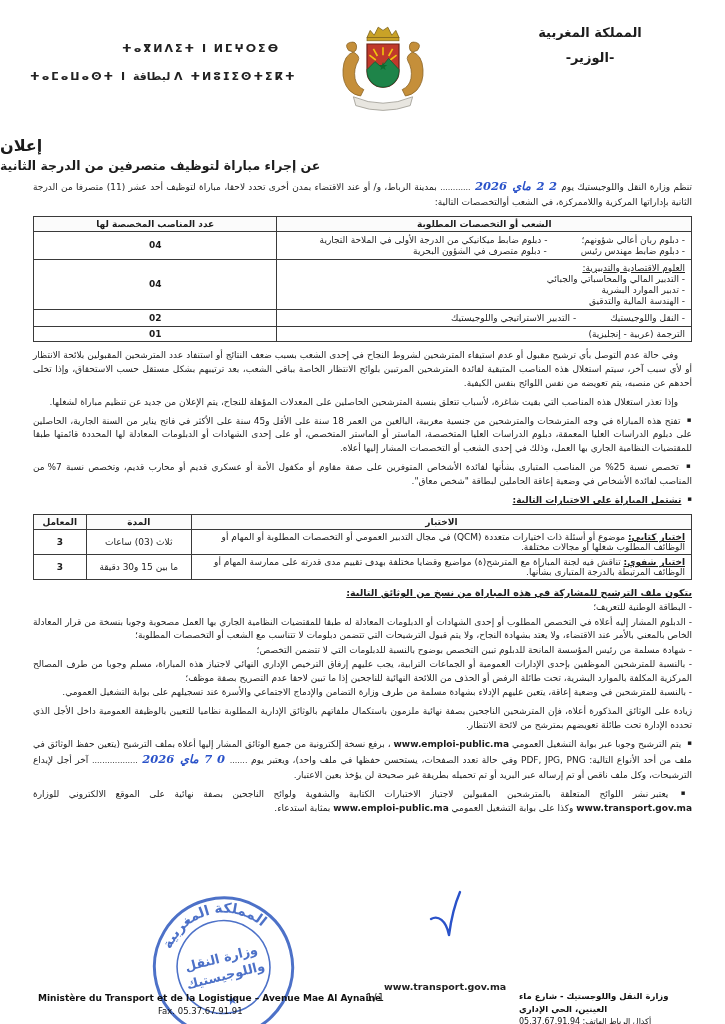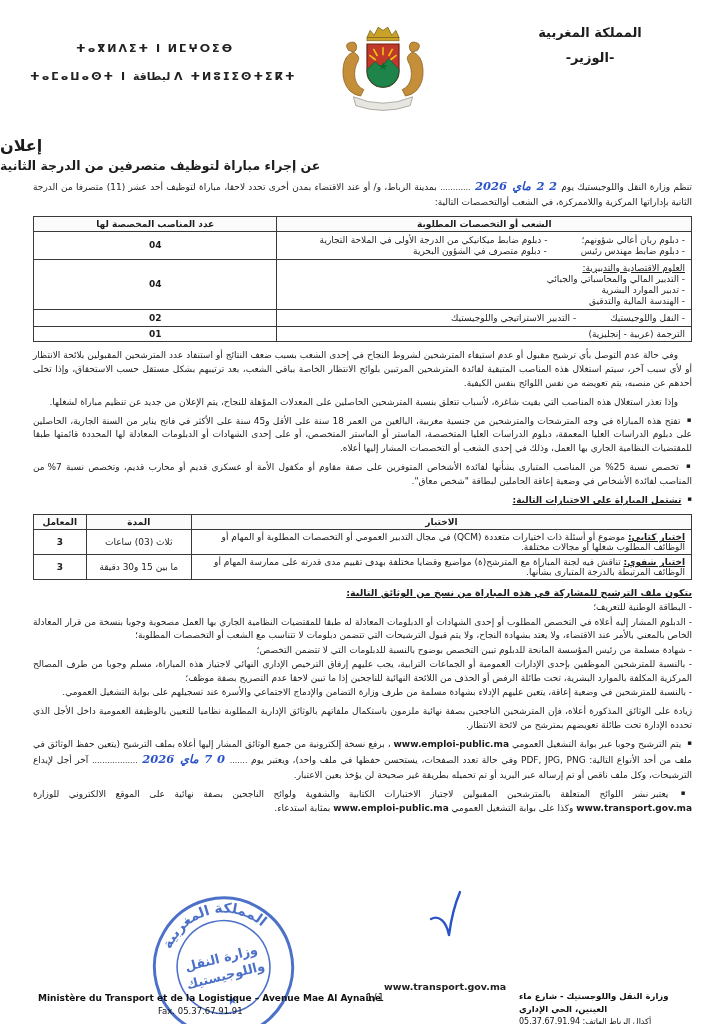--- a/index.html
+++ b/index.html
@@ -3,21 +3,21 @@
 <meta charset="utf-8">
 <style>
   html,body{margin:0;padding:0;background:#e8e8e8;}
   .page{
     position:relative;width:725px;height:1024px;margin:0 auto;background:#ffffff;
     overflow:hidden;color:#1c1c1c;
     font-family:"DejaVu Sans","Liberation Sans",sans-serif;
   }
   
   .hdr{display:flex;justify-content:space-between;align-items:flex-start;padding:20px 30px 0 30px;}
-  .hdr-left{margin-top:22px;width:250px;text-align:center;}
+  .hdr-left{margin-top:22px;width:250px;text-align:right;}
   .tif{font-size:11px;font-weight:bold;letter-spacing:2px;color:#222;margin-bottom:15px;white-space:nowrap;}
   .hdr-center{width:110px;text-align:center;}
   .hdr-right{width:210px;text-align:center;font-weight:bold;font-size:13px;line-height:1.95;direction:rtl;}
   
   .title-block{text-align:left;direction:rtl;margin-top:0px;}
   .t1{font-size:16px;font-weight:bold;}
   .t2{font-size:12.5px;font-weight:bold;margin-top:3px;}
   
   .content{padding:0 33px;}
   .para{direction:rtl;text-align:justify;font-size:9px;line-height:1.55;margin:5px 0;}

